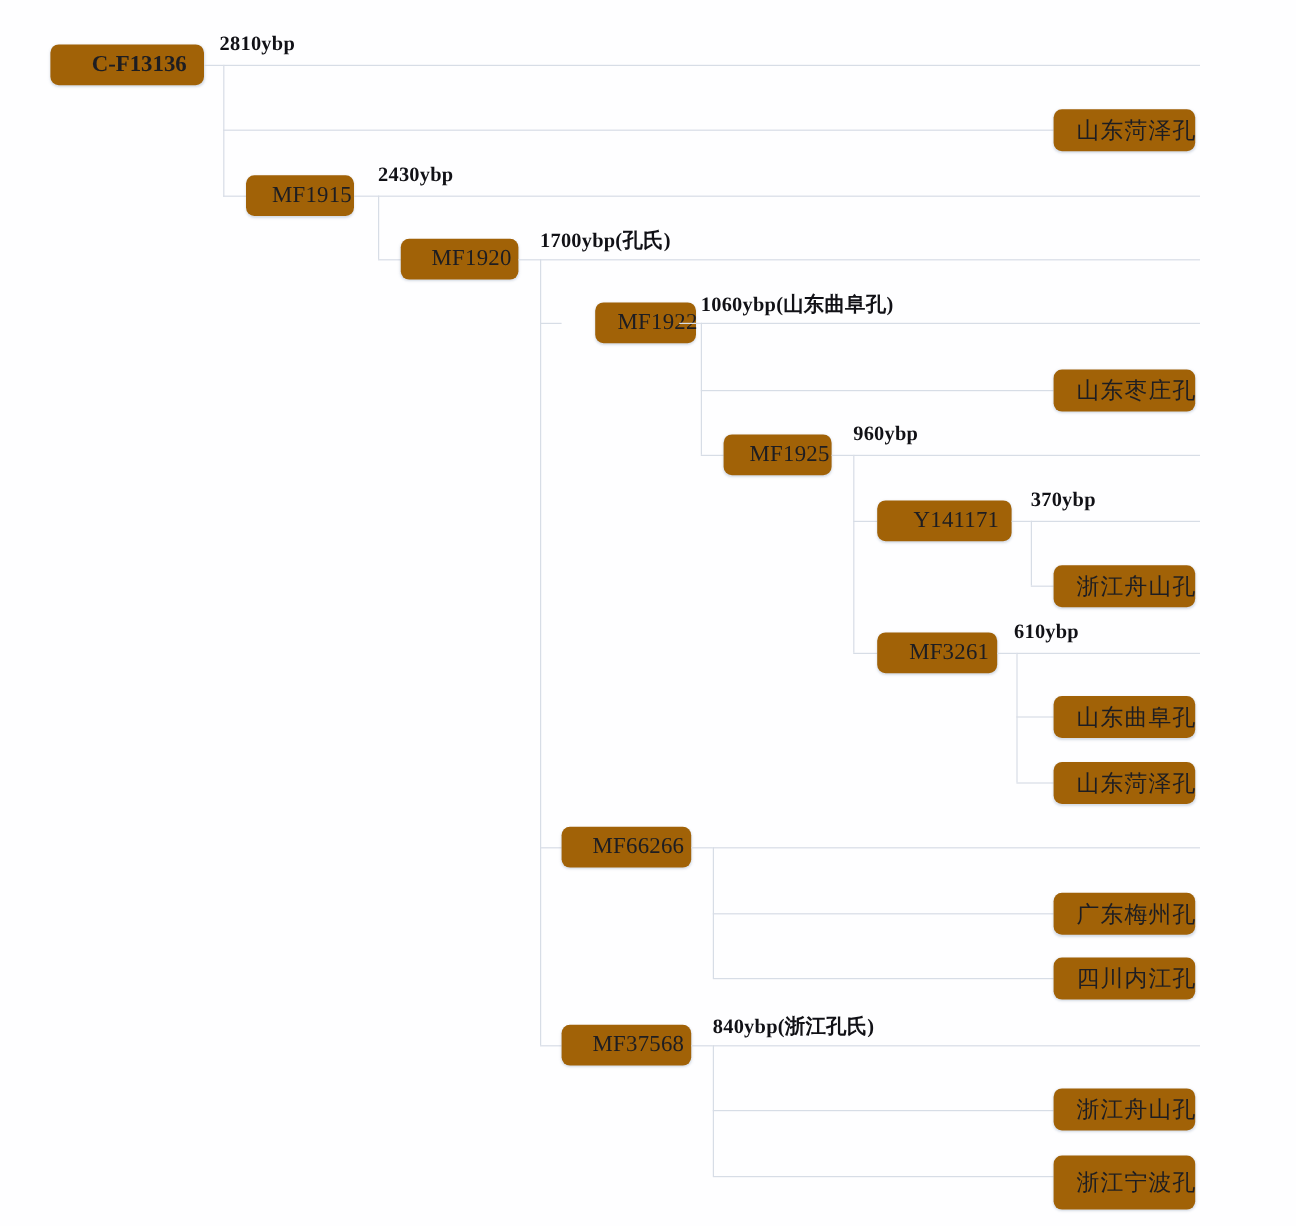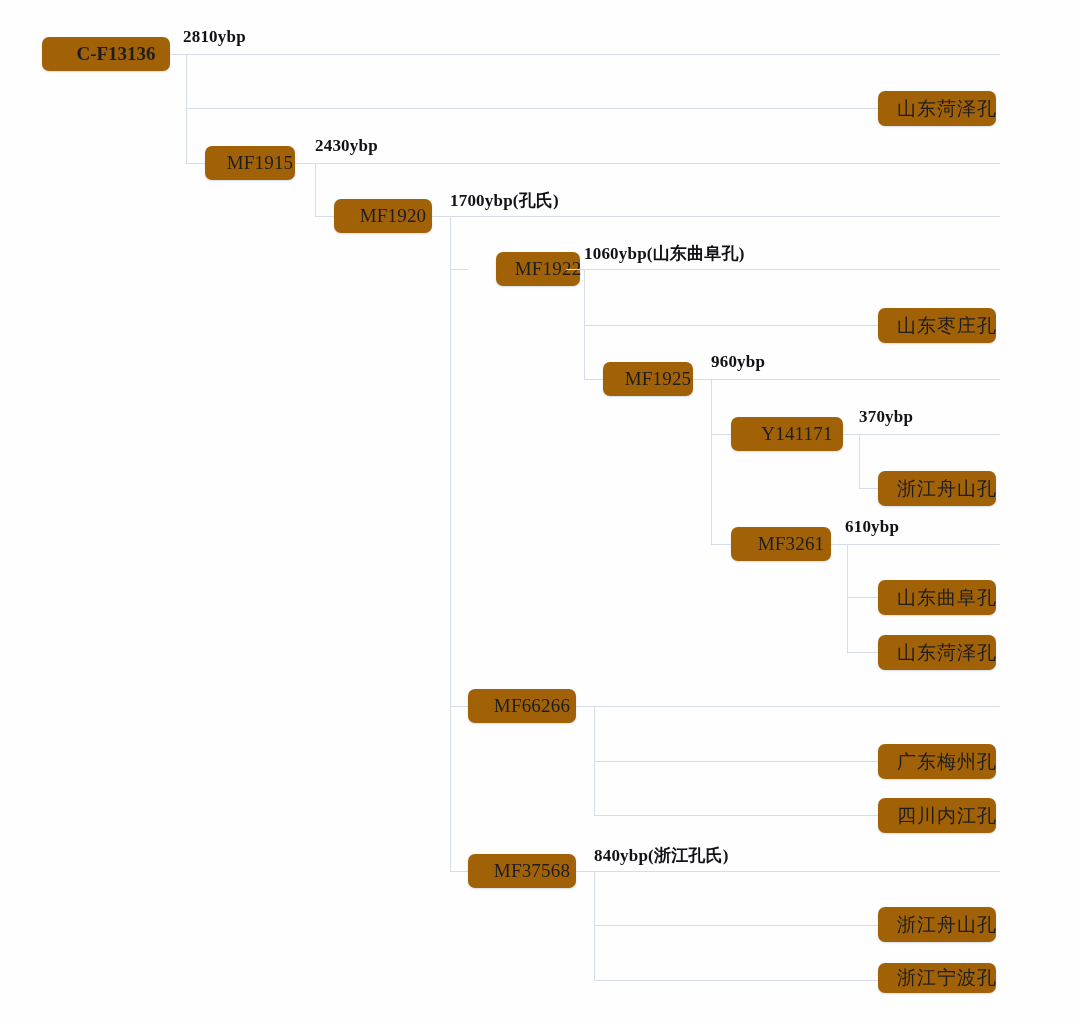--- a/index.html
+++ b/index.html
@@ -205,17 +205,17 @@
   <div class="vline" style="left:594px; top:871px; height:109px;"></div>
 
   <div class="hline" style="left:594px; top:871px; width:406px;"></div>
 
   <div class="hline" style="left:594px; top:925px; width:284px;"></div>
   <div class="node leaf" style="left:878px; top:907px; width:118px; height:35px;">
     <span>浙江舟山孔</span>
   </div>
 
   <div class="hline" style="left:594px; top:980px; width:284px;"></div>
-  <div class="node leaf" style="left:878px; top:963px; width:118px; height:30px;">
+  <div class="node leaf" style="left:878px; top:963px; width:118px; height:45px;">
     <span>浙江宁波孔</span>
   </div>
 
 </div>
 
 </body></html>

